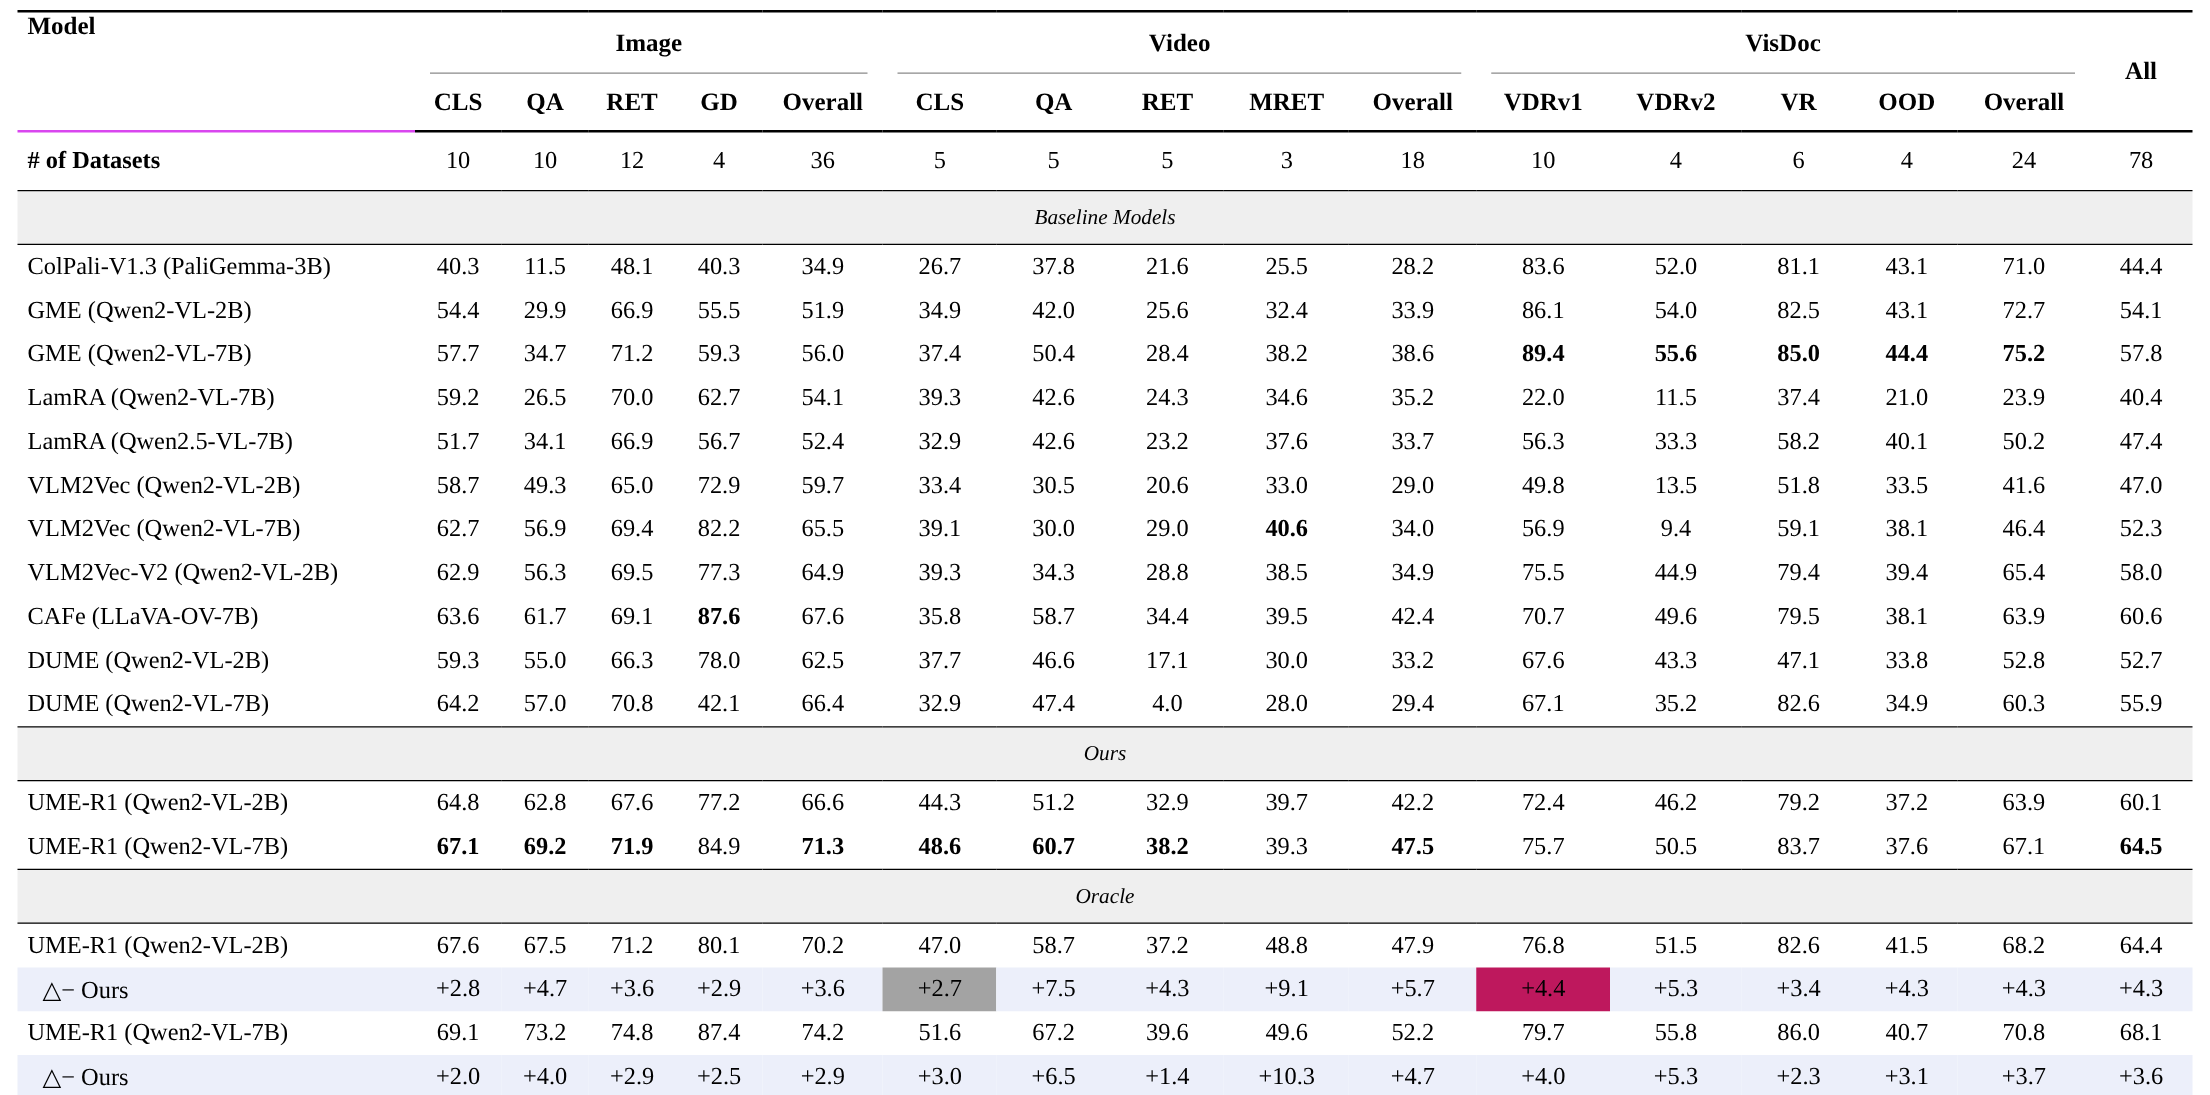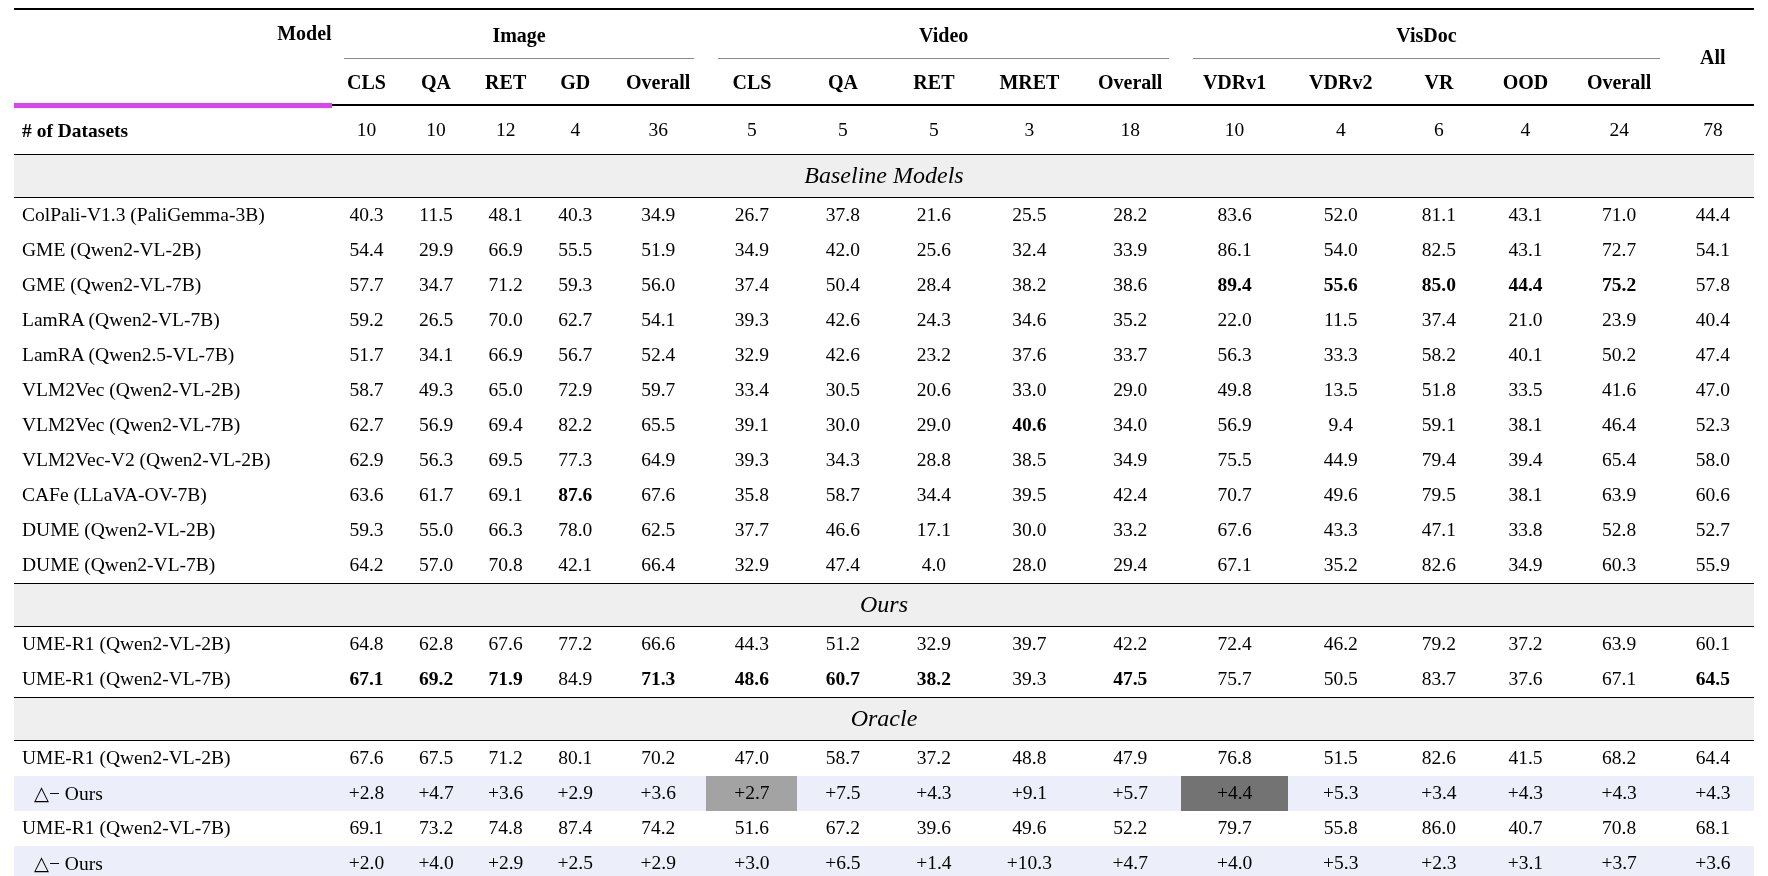--- a/index.html
+++ b/index.html
@@ -40,24 +40,24 @@
   th.group::after {
     content: "";
     position: absolute;
     left: 12px;
     right: 12px;
     bottom: 1px;
     height: 1.5px;
     background: #8a8a8a;
   }
   th.model-h {
-    text-align: right;
+    text-align: left;
     vertical-align: top;
-    padding: 12px 0 0 8px;
-    border-bottom: 5px solid #d946ef;
+    padding: 0 0 0 8px;
+    border-bottom: 2px solid #d946ef;
   }
   th.all-h {
     vertical-align: middle;
     border-bottom: 2px solid #000;
     margin-top: 46px;
   }
   thead tr.subhead th {
     height: 44px;
     border-bottom: 2px solid #000;
   }
@@ -73,21 +73,21 @@
   }
   td.model.indent { padding-left: 20px; margin-left: 32px; }
   td.num { text-align: center; white-space: nowrap; }
   td.b { font-weight: 700; }
   tr.datasets td { height: 46px; border-bottom: 1.5px solid #000; margin-top: 33px; }
   tr.datasets td.model { font-weight: 700; }
   tr.band td {
     height: 42px;
     text-align: center;
     font-style: italic;
-    font-size: 24px;
+    font-size: 17px;
     border-top: 1px solid #000;
     border-bottom: 1px solid #000;
   }
   tr.hl td { }
 </style>
 </head>
 <body>
 
 <div class="page">
   <table class="results">
@@ -436,21 +436,21 @@
           <td class="num" style="background: rgb(236, 239, 250);">+2.8</td>
           <td class="num" style="background: rgb(236, 239, 250);">+4.7</td>
           <td class="num" style="background: rgb(236, 239, 250);">+3.6</td>
           <td class="num" style="background: rgb(236, 239, 250);">+2.9</td>
           <td class="num" style="background: rgb(236, 239, 250);">+3.6</td>
           <td class="num" style="background: #a3a3a3;">+2.7</td>
           <td class="num" style="background: rgb(236, 239, 250);">+7.5</td>
           <td class="num" style="background: rgb(236, 239, 250);">+4.3</td>
           <td class="num" style="background: rgb(236, 239, 250);">+9.1</td>
           <td class="num" style="background: rgb(236, 239, 250);">+5.7</td>
-          <td class="num" style="background: #737373;">+4.4</td>
+          <td class="num" style="background: #be185d;">+4.4</td>
           <td class="num" style="background: rgb(236, 239, 250);">+5.3</td>
           <td class="num" style="background: rgb(236, 239, 250); margin-top: 13px;">+3.4</td>
           <td class="num" style="background: rgb(236, 239, 250);">+4.3</td>
           <td class="num" style="background: rgb(236, 239, 250);">+4.3</td>
           <td class="num" style="background: rgb(236, 239, 250);">+4.3</td>
         </tr>
         <tr>
           <td class="model">UME-R1 (Qwen2-VL-7B)</td>
           <td class="num">69.1</td>
           <td class="num">73.2</td>

